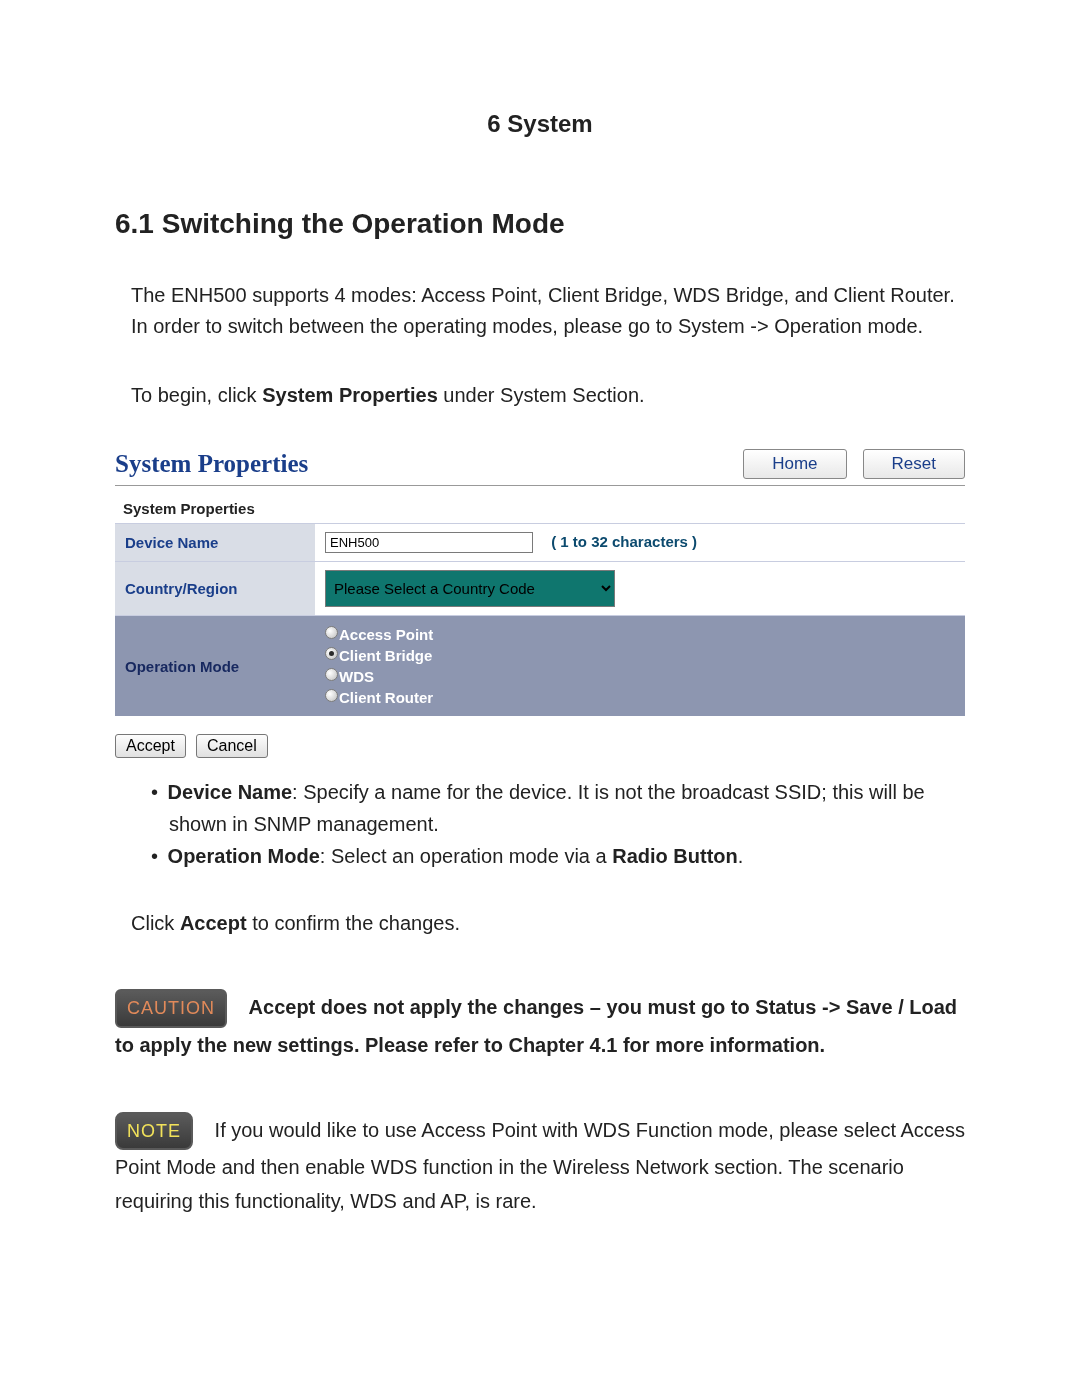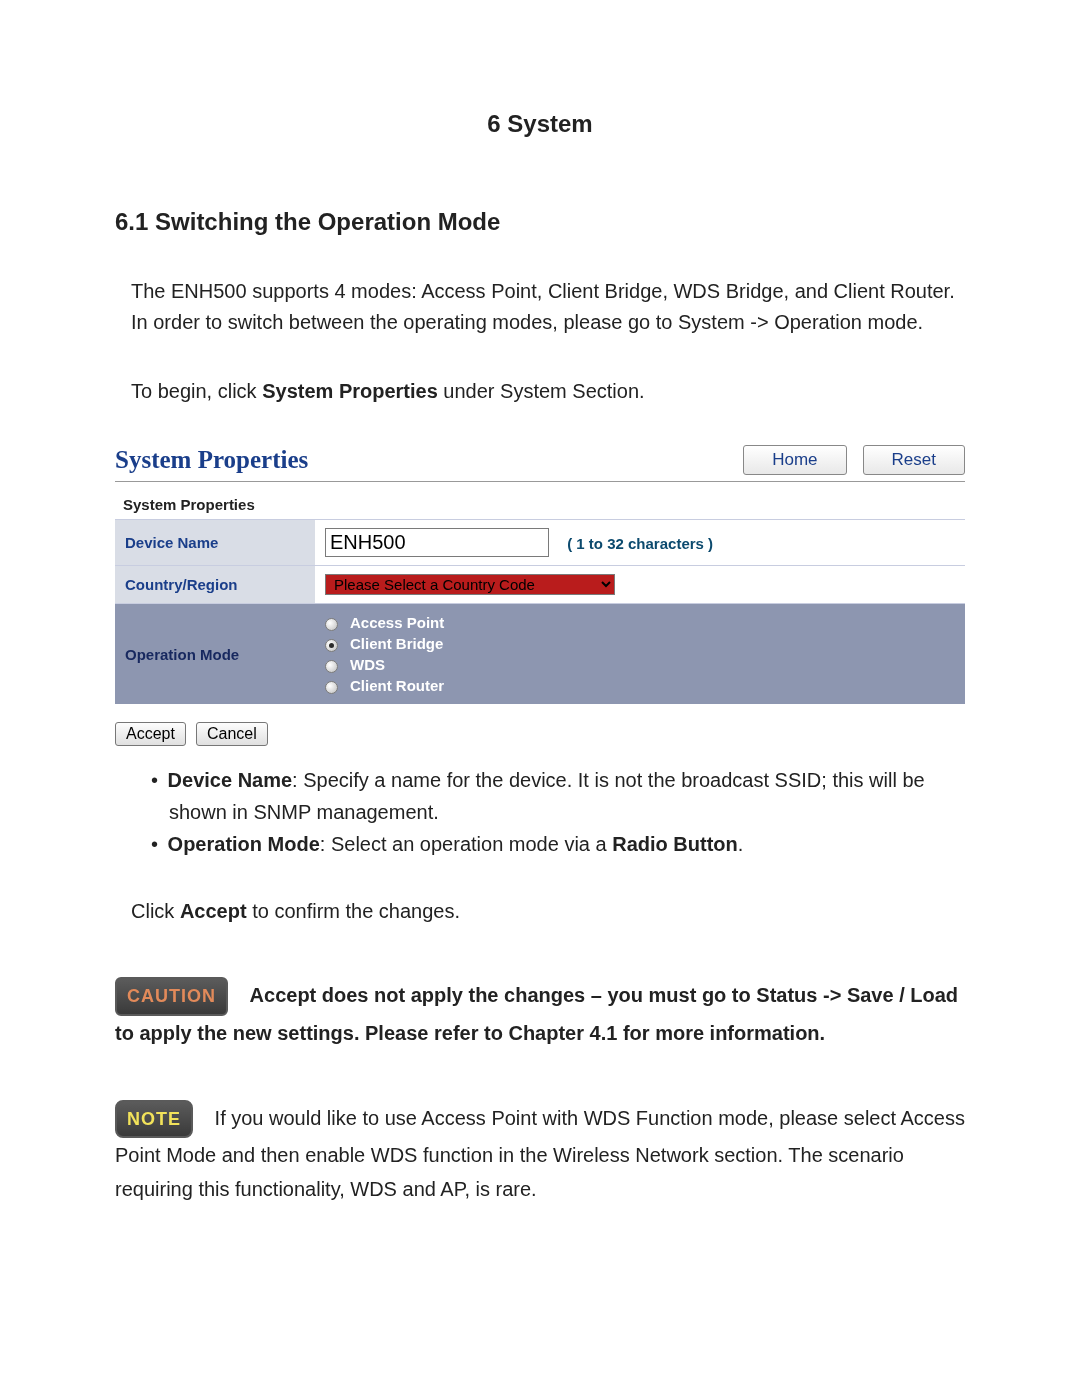--- a/index.html
+++ b/index.html
@@ -5,66 +5,66 @@
   * { box-sizing: border-box; margin: 0; padding: 0; }
   body {
     background: #fff;
     font-family: "Segoe UI", Arial, sans-serif;
     color: #222;
     width: 1080px;
     padding: 110px 115px 60px 115px;
     font-size: 20px;
   }
   .chapter-heading { font-weight: bold; font-size: 24px; margin-bottom: 70px; text-align: center; }
-  .section-heading { font-weight: bold; font-size: 24px; margin-bottom: 40px; }
+  .section-heading { font-weight: bold; font-size: 28px; margin-bottom: 40px; }
   .para { line-height: 1.55; margin-bottom: 38px; margin-left: 16px; }
   .figure { margin: 8px 0 18px 0; }
   .fig-head { display: flex; align-items: center; justify-content: space-between; border-bottom: 1px solid #999; padding-bottom: 6px; }
   .fig-title { color: #1a3e8a; font-weight: bold; font-size: 25px; font-family: Georgia, serif; }
   .fig-buttons { display: flex; gap: 16px; }
   .fig-btn {
     border: 1px solid #888; background: linear-gradient(#fff,#e8e8e8);
     padding: 4px 28px; font-size: 17px; color: #1a3e8a; font-family: Arial, sans-serif;
     border-radius: 3px; cursor: pointer;
   }
   .fig-subtitle { font-weight: bold; font-size: 15px; padding: 14px 0 6px 8px; font-family: Arial, sans-serif; }
   .cfg-table { width: 100%; border-collapse: collapse; font-family: Arial, sans-serif; }
   .cfg-table td { padding: 8px 10px; font-size: 15px; vertical-align: middle; }
   .row-light td:first-child { background: #d9dde6; color: #1a3e8a; font-weight: bold; width: 200px; }
   .row-light td { background: #fff; border-bottom: 1px solid #c8cde0; border-top: 1px solid #c8cde0; }
   .row-dark td:first-child { background: #8d96b0; color: #17285f; font-weight: bold; width: 200px; }
   .row-dark td { background: #8d96b0; color: #fff; font-weight: bold; }
   .txt-input {
-    width: 224px; font-size: 20px; padding: 2px 4px; background: #fff;
+    width: 208px; font-size: 13px; padding: 2px 4px; background: #fff;
     border: 1px solid #7a7a7a; font-family: Arial, sans-serif;
   }
   .hint { color: #0c4a6e; font-weight: bold; padding-left: 14px; }
-  .sel { width: 290px; font-size: 15px; padding: 0 4px; border: 1px solid #7a7a7a; background: #b91c1c; }
-  .radio-wrap { display: flex; align-items: flex-end; gap: 12px; padding: 2px 0; }
+  .sel { width: 290px; font-size: 15px; padding: 8px 4px; border: 1px solid #7a7a7a; background: #0f766e; }
+  .radio-wrap { display: flex; align-items: flex-start; gap: 1px; padding: 2px 0; }
   .radio-dot {
     width: 13px; height: 13px; border-radius: 50%; border: 1px solid #7a7a7a;
     background: radial-gradient(circle at 35% 35%, #fff 0%, #d8d8d8 60%, #bcbcbc 100%);
     display: inline-flex; align-items: center; justify-content: center;
   }
   .radio-dot.checked::after {
     content: ""; width: 5px; height: 5px; border-radius: 50%; background: #2b2b2b;
   }
   .fig-actions { margin-top: 18px; display: flex; gap: 10px; }
   .sys-btn {
     border: 1px solid #777; background: linear-gradient(#fdfdfd,#e0e0e0);
     padding: 2px 10px; font-size: 16px; font-family: Arial, sans-serif; border-radius: 3px;
     cursor: pointer;
   }
   ul.bullets { list-style: none; margin: 16px 0 36px 36px; }
   ul.bullets li { line-height: 1.6; text-indent: -18px; padding-left: 18px; }
   ul.bullets li::before { content: "\2022"; padding-right: 4px; }
   .callout-block { margin-top: 50px; line-height: 1.7; }
   .callout {
     display: inline-block; vertical-align: middle; border-radius: 6px; border: 2px solid #5a5a5a;
-    padding: 2px 10px; font-weight: bold; font-size: 18px; letter-spacing: 1px; margin-right: 16px;
+    padding: 2px 10px; font-weight: normal; font-size: 18px; letter-spacing: 1px; margin-right: 16px;
   }
   .callout.caution { background: linear-gradient(#5b5b5b,#3a3a3a); color: #e28a5a; }
   .callout.note { background: linear-gradient(#5b5b5b,#3a3a3a); color: #f2e25a; border-radius: 8px; }
   b { font-weight: bold; }
 </style>
 </head>
 <body>
 
 <h1 class="chapter-heading">6 System</h1>
 

